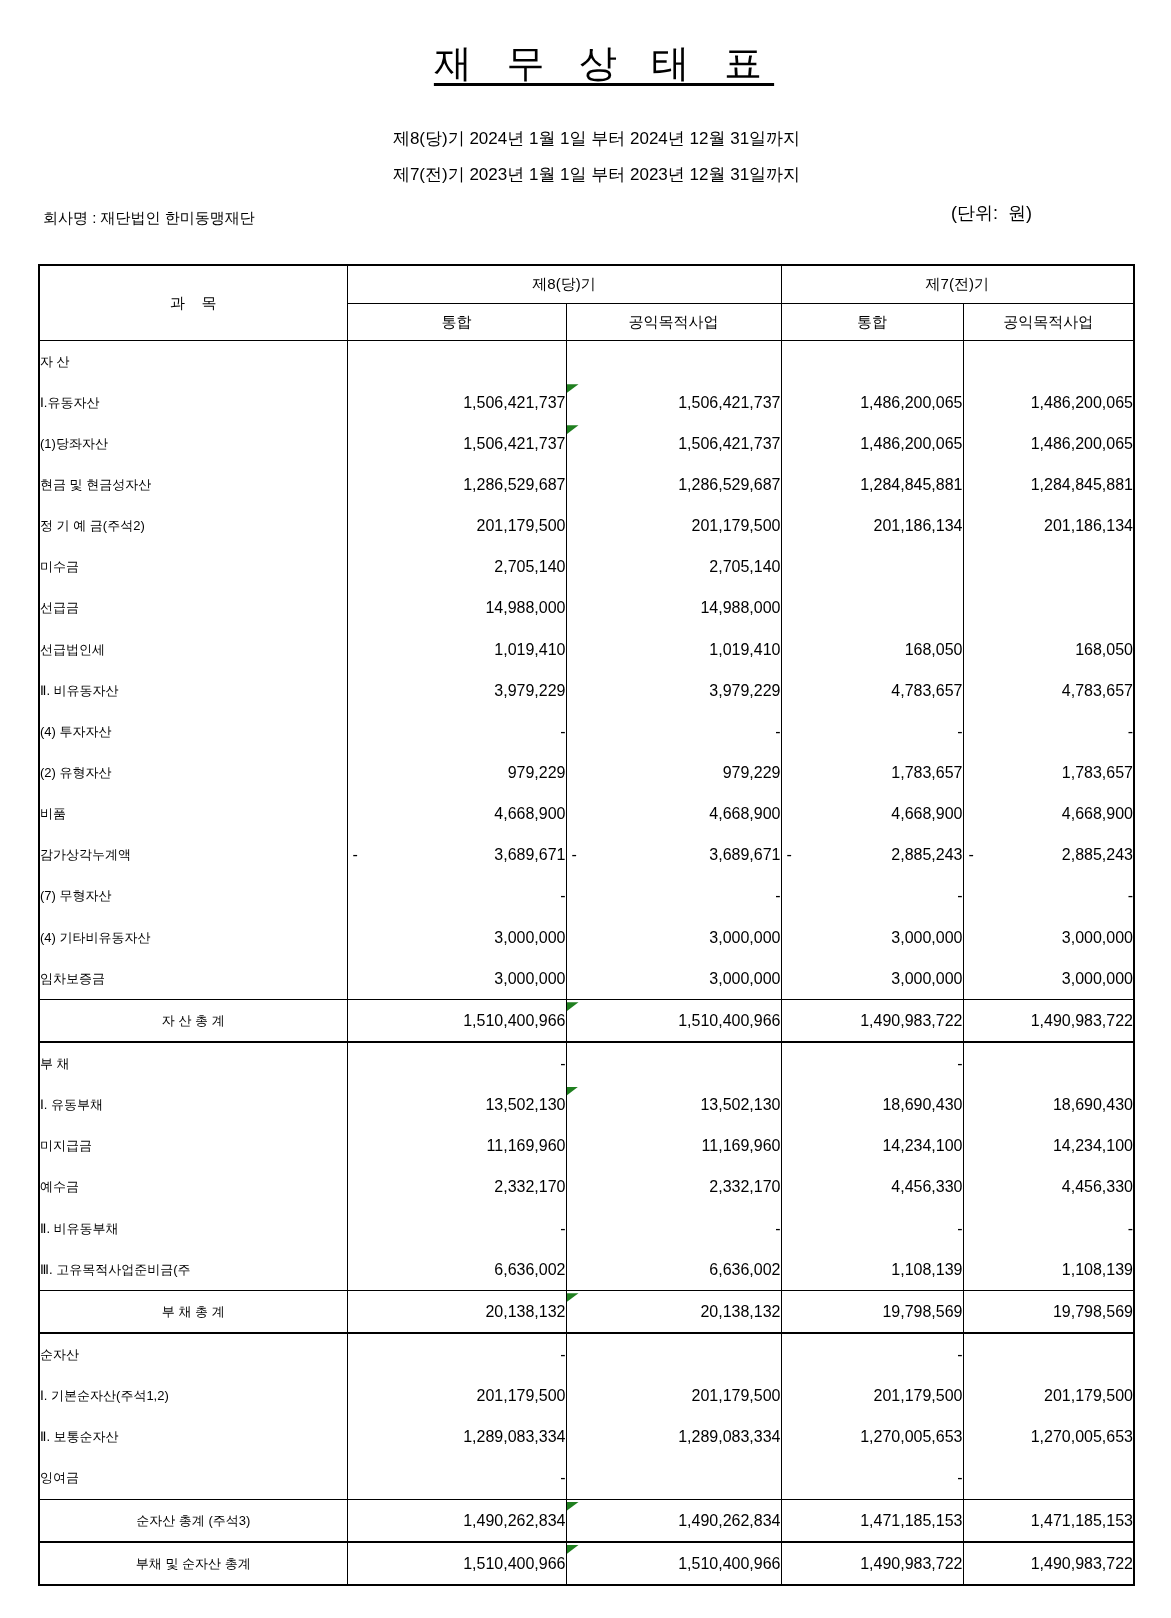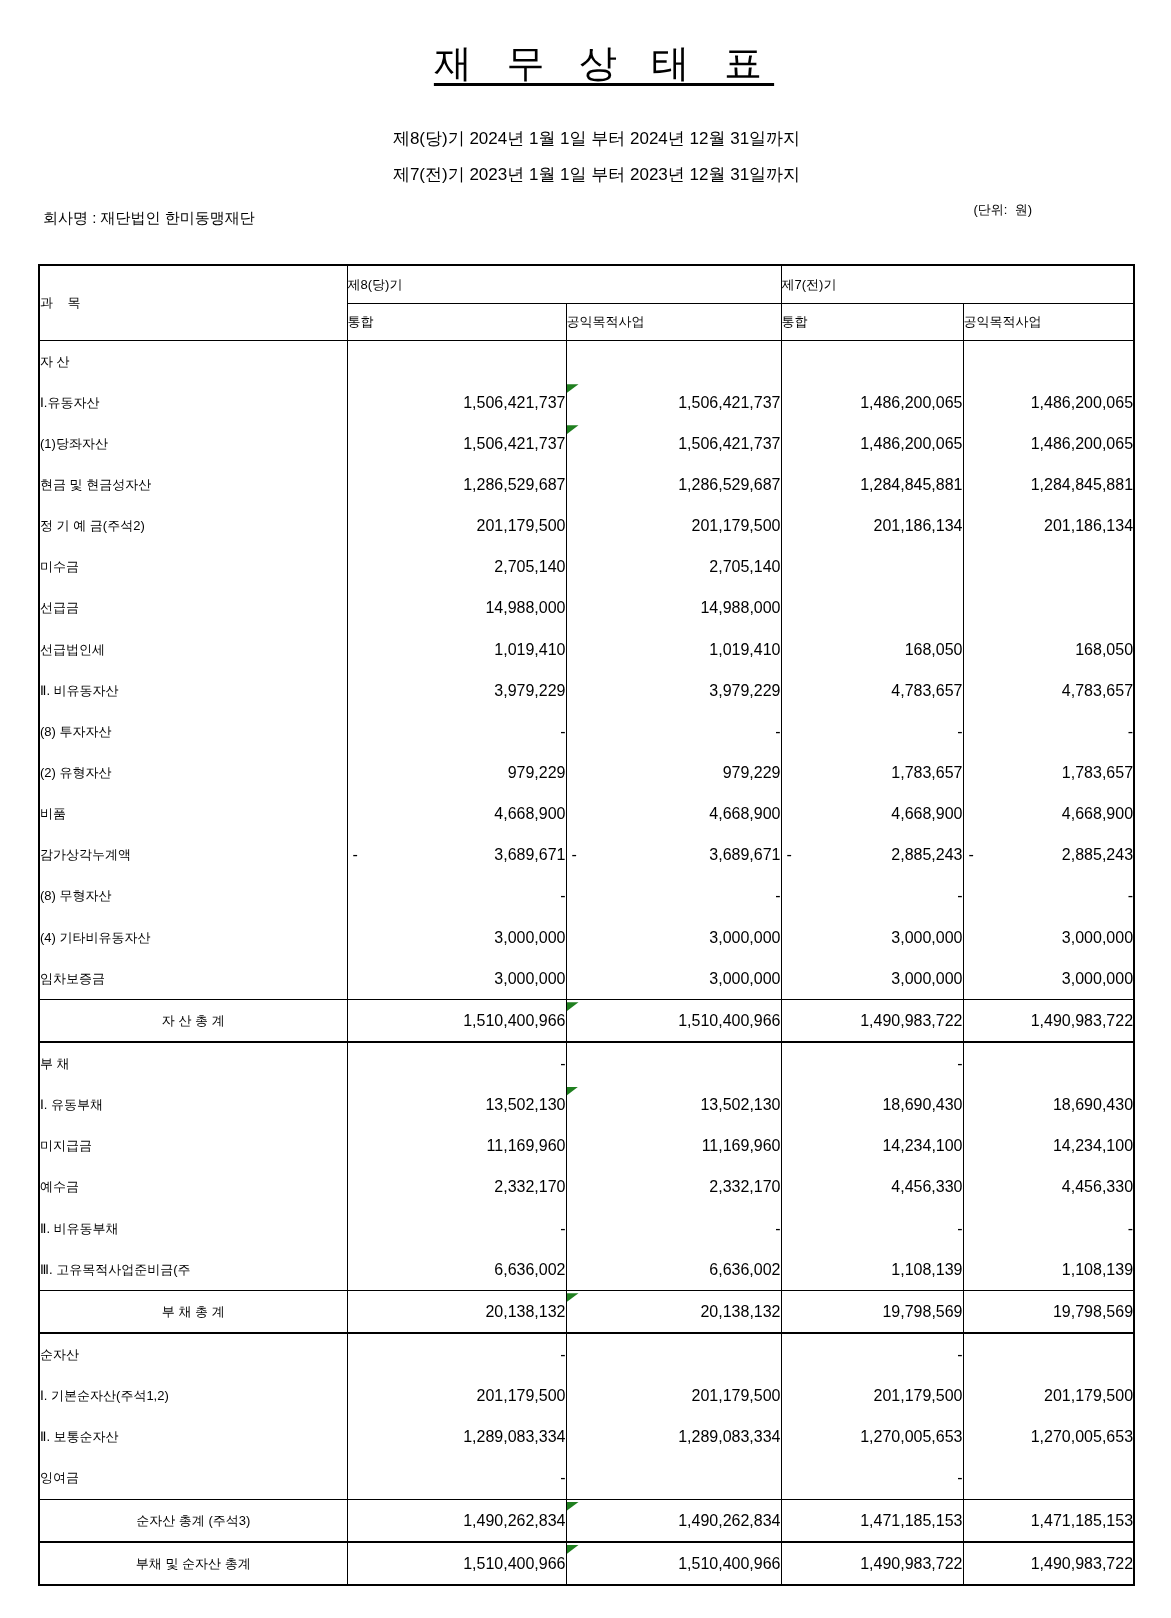--- a/index.html
+++ b/index.html
@@ -17,31 +17,31 @@
     font-size:38px; font-weight:400; letter-spacing:12px; white-space:pre;
     text-decoration:underline; text-underline-offset:7px; text-decoration-thickness:2.5px;
   }
   .period-line {
     position:absolute; left:0; width:100%; box-sizing:border-box; padding-left:22px;
     text-align:center; font-size:17px; white-space:pre;
   }
   .period-1 { top:127px; }
   .period-2 { top:163px; }
   .company-line { position:absolute; left:43px; top:209px; font-size:15px; white-space:pre; }
-  .unit-label   { position:absolute; right:139px; top:201px; font-size:13px; white-space:pre; }
+  .unit-label   { position:absolute; right:139px; top:201px; font-size:18px; white-space:pre; }
 
   
   table.bs {
     position:absolute; left:38px; top:264px; width:1095px;
     table-layout:fixed; border-collapse:collapse;
     border:2.2px solid #000;
   }
   table.bs th {
-    border:1.5px solid #000; font-weight:400; font-size:13px;
-    text-align:left; vertical-align:middle; padding:0; white-space:pre;
+    border:1.5px solid #000; font-weight:400; font-size:15px;
+    text-align:center; vertical-align:middle; padding:0; white-space:pre;
   }
   tr.h-group th { height:37px; }
   tr.h-sub th   { height:36px; }
 
   table.bs td {
     border-left:1.5px solid #000; border-right:1.5px solid #000;
     border-top:0; border-bottom:0;
     height:41.15px; padding:0; vertical-align:middle;
     overflow:hidden;
   }
@@ -160,21 +160,21 @@
         <td class="value"><span class="num">168,050</span></td>
       </tr>
       <tr>
         <td class="label lv2">Ⅱ. 비유동자산</td>
         <td class="value"><span class="num">3,979,229</span></td>
         <td class="value"><span class="num">3,979,229</span></td>
         <td class="value"><span class="num">4,783,657</span></td>
         <td class="value"><span class="num">4,783,657</span></td>
       </tr>
       <tr>
-        <td class="label lv3">(8) 투자자산</td>
+        <td class="label lv3">(4) 투자자산</td>
         <td class="value"><span class="num">-</span></td>
         <td class="value"><span class="num">-</span></td>
         <td class="value"><span class="num">-</span></td>
         <td class="value"><span class="num">-</span></td>
       </tr>
       <tr>
         <td class="label lv3">(2) 유형자산</td>
         <td class="value"><span class="num">979,229</span></td>
         <td class="value"><span class="num">979,229</span></td>
         <td class="value"><span class="num">1,783,657</span></td>
@@ -208,21 +208,21 @@
           </span>
         </td>
         <td class="value">
           <span class="negwrap">
             <span class="minus">-</span>
             <span class="num">2,885,243</span>
           </span>
         </td>
       </tr>
       <tr>
-        <td class="label lv3">(8) 무형자산</td>
+        <td class="label lv3">(7) 무형자산</td>
         <td class="value"><span class="num">-</span></td>
         <td class="value"><span class="num">-</span></td>
         <td class="value"><span class="num">-</span></td>
         <td class="value"><span class="num">-</span></td>
       </tr>
       <tr>
         <td class="label lv3">(4) 기타비유동자산</td>
         <td class="value"><span class="num">3,000,000</span></td>
         <td class="value"><span class="num">3,000,000</span></td>
         <td class="value"><span class="num">3,000,000</span></td>

